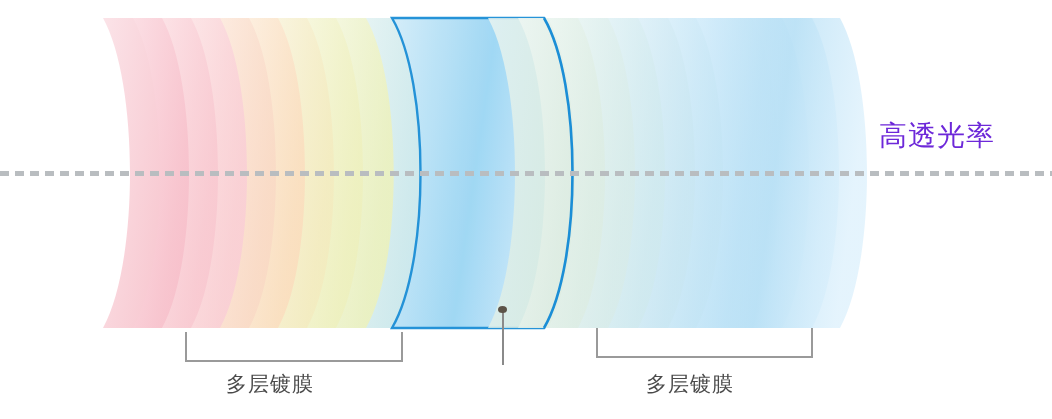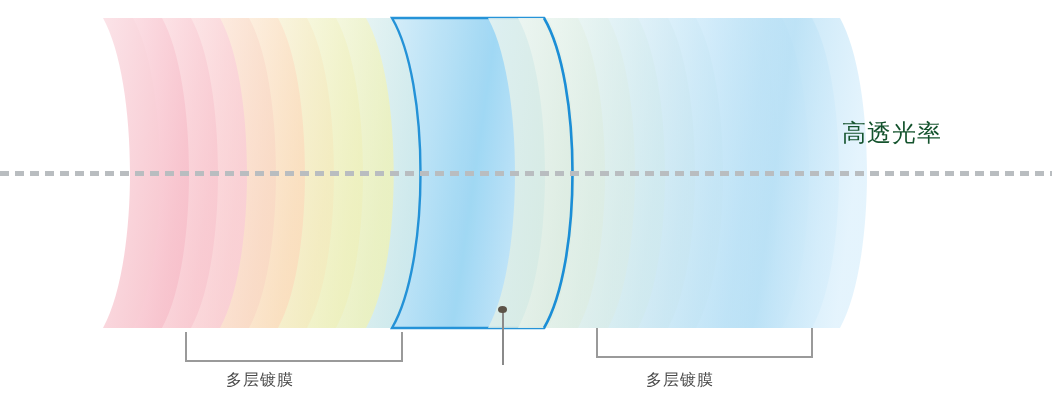--- a/index.html
+++ b/index.html
@@ -69,36 +69,36 @@
     top: 306px;
     width: 9px;
     height: 7px;
     border-radius: 50%;
     background: #5c5348;
   }
 
   
   .caption {
     position: absolute;
-    font-size: 16px;
+    font-size: 21px;
     color: #4a4a4a;
     letter-spacing: 1px;
     white-space: nowrap;
     font-family: "DejaVu Sans", "Liberation Sans", sans-serif;
   }
   .caption-left   { left: 226px; top: 370px; }
   .caption-center { left: 421px; top: 370px; }
   .caption-right  { left: 646px; top: 370px; }
 
   .transmittance-label {
     position: absolute;
-    left: 842px;
+    left: 879px;
     top: 117px;
-    font-size: 24px;
-    color: #14532d;
+    font-size: 28px;
+    color: #6d28d9;
     letter-spacing: 1px;
     white-space: nowrap;
   }
 </style>
 </head>
 <body>
 
 <div id="stage">
 
   <div class="lens-stack">

